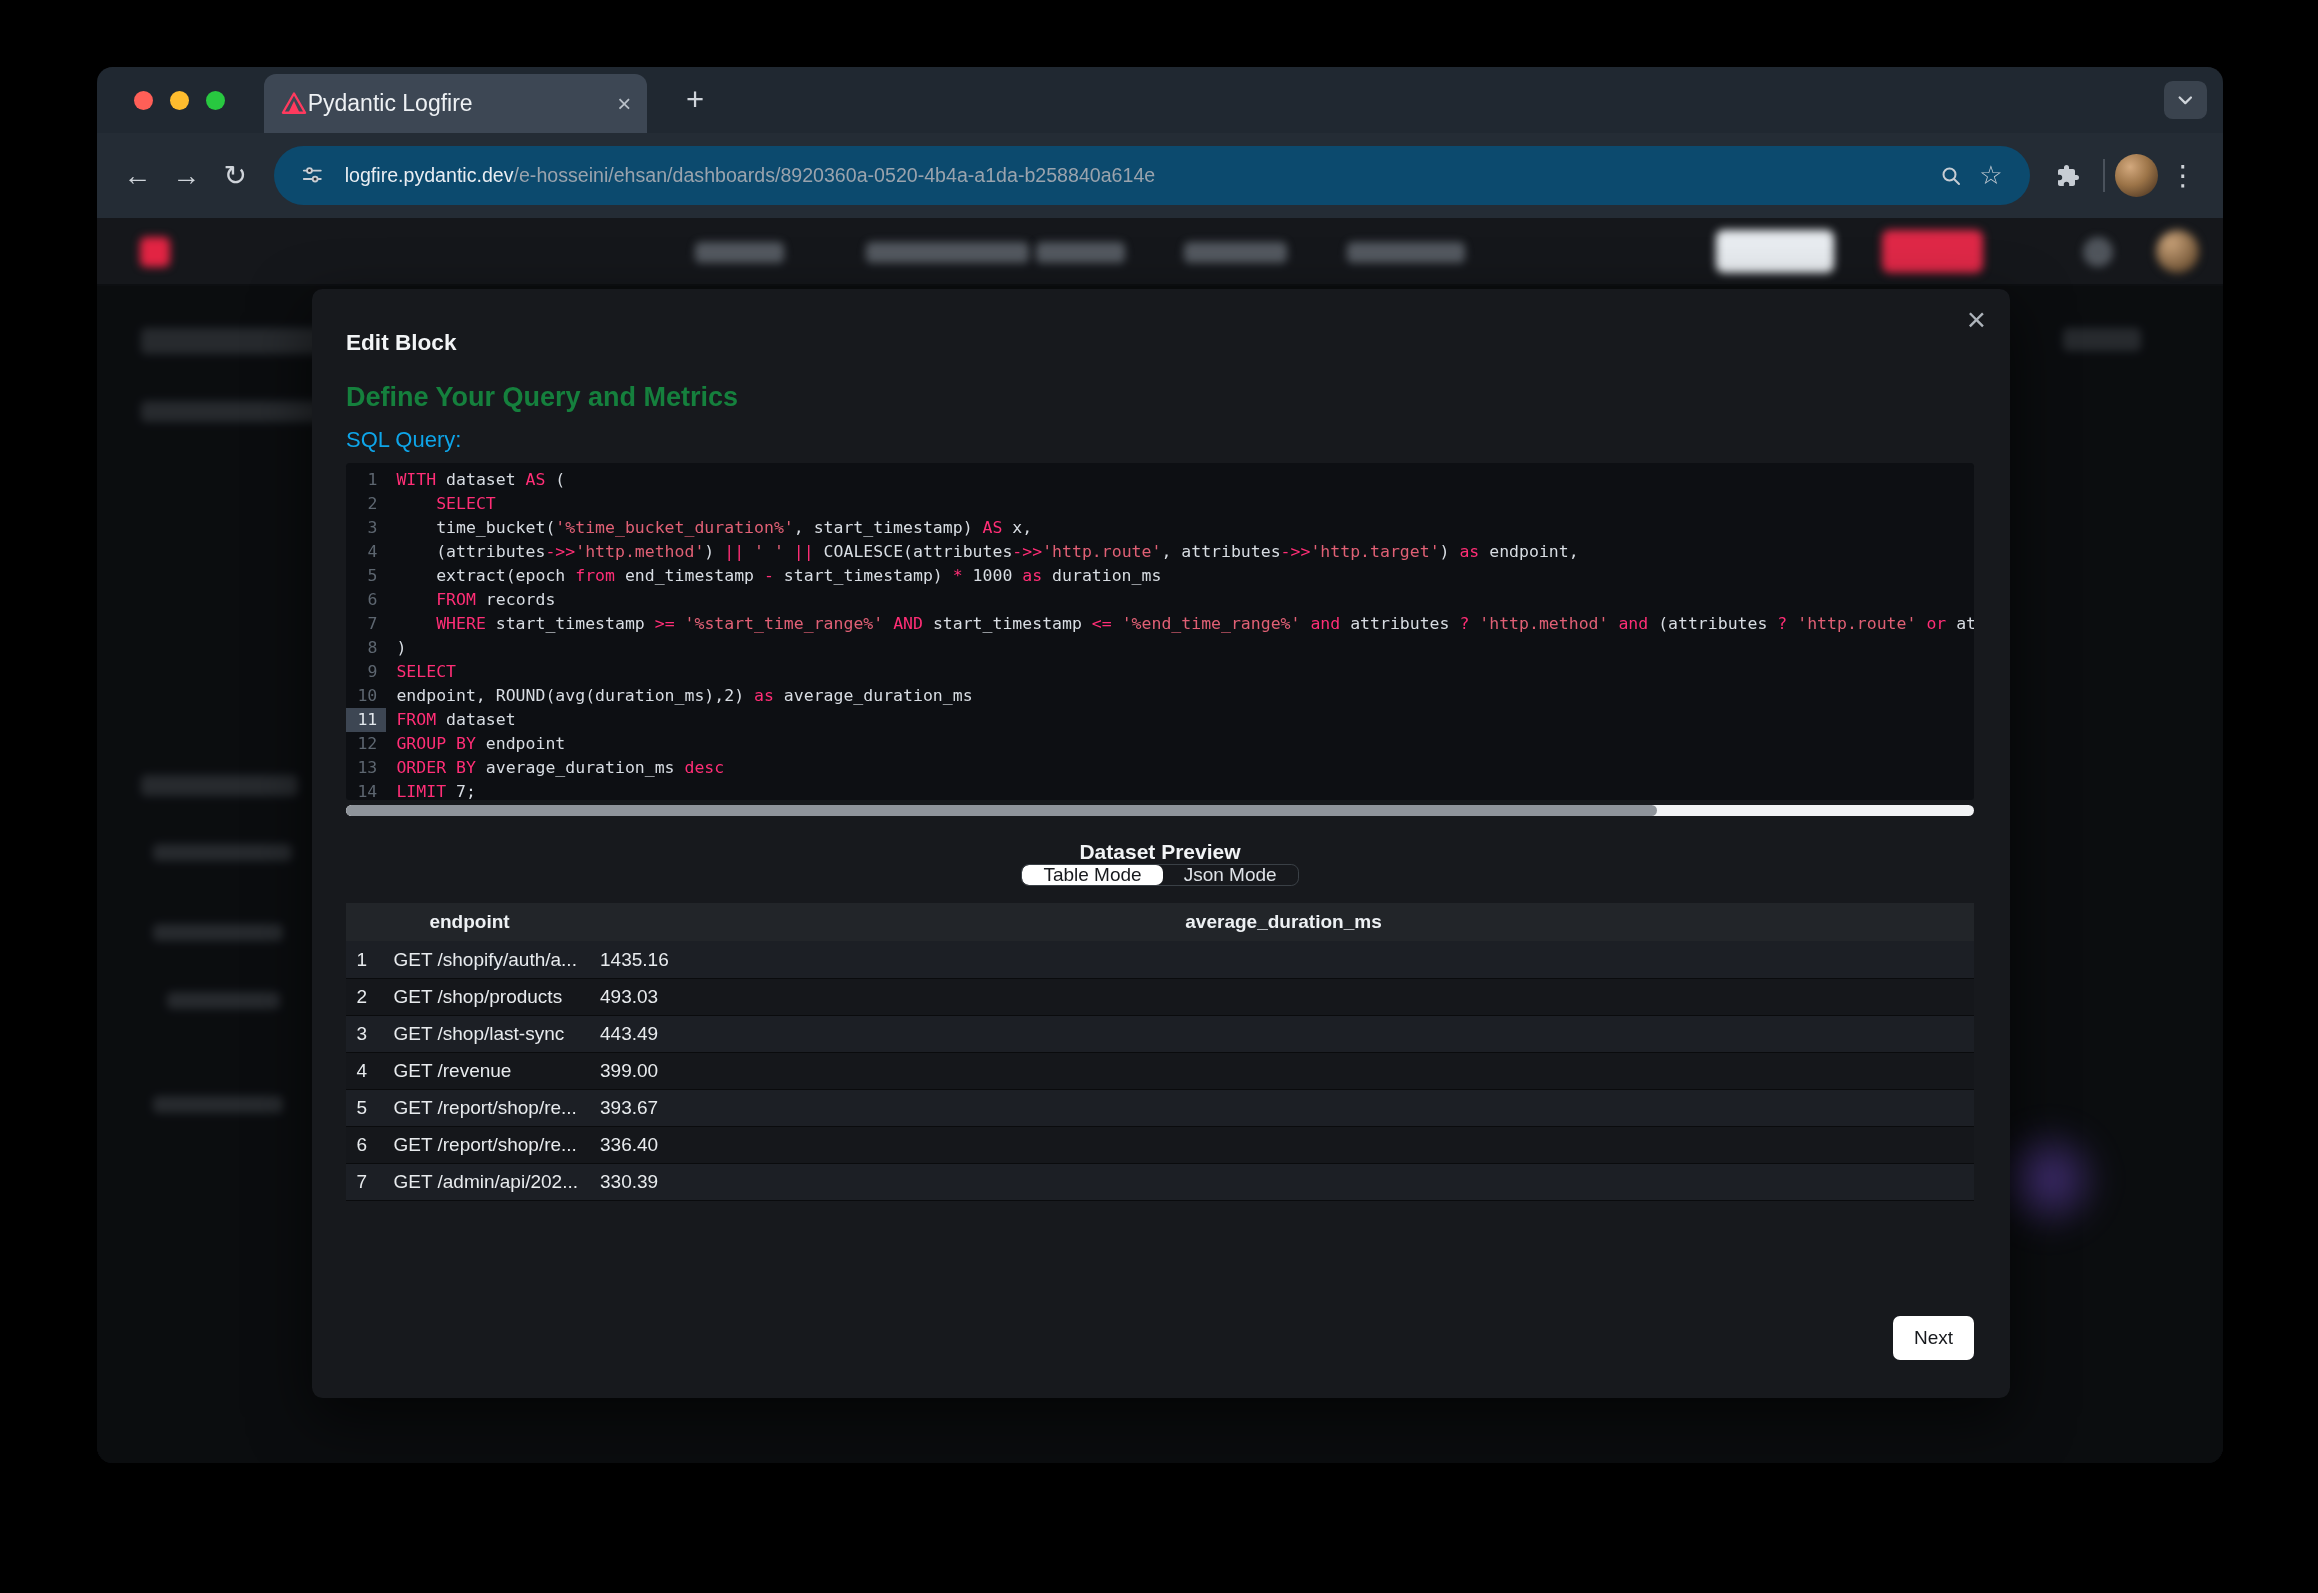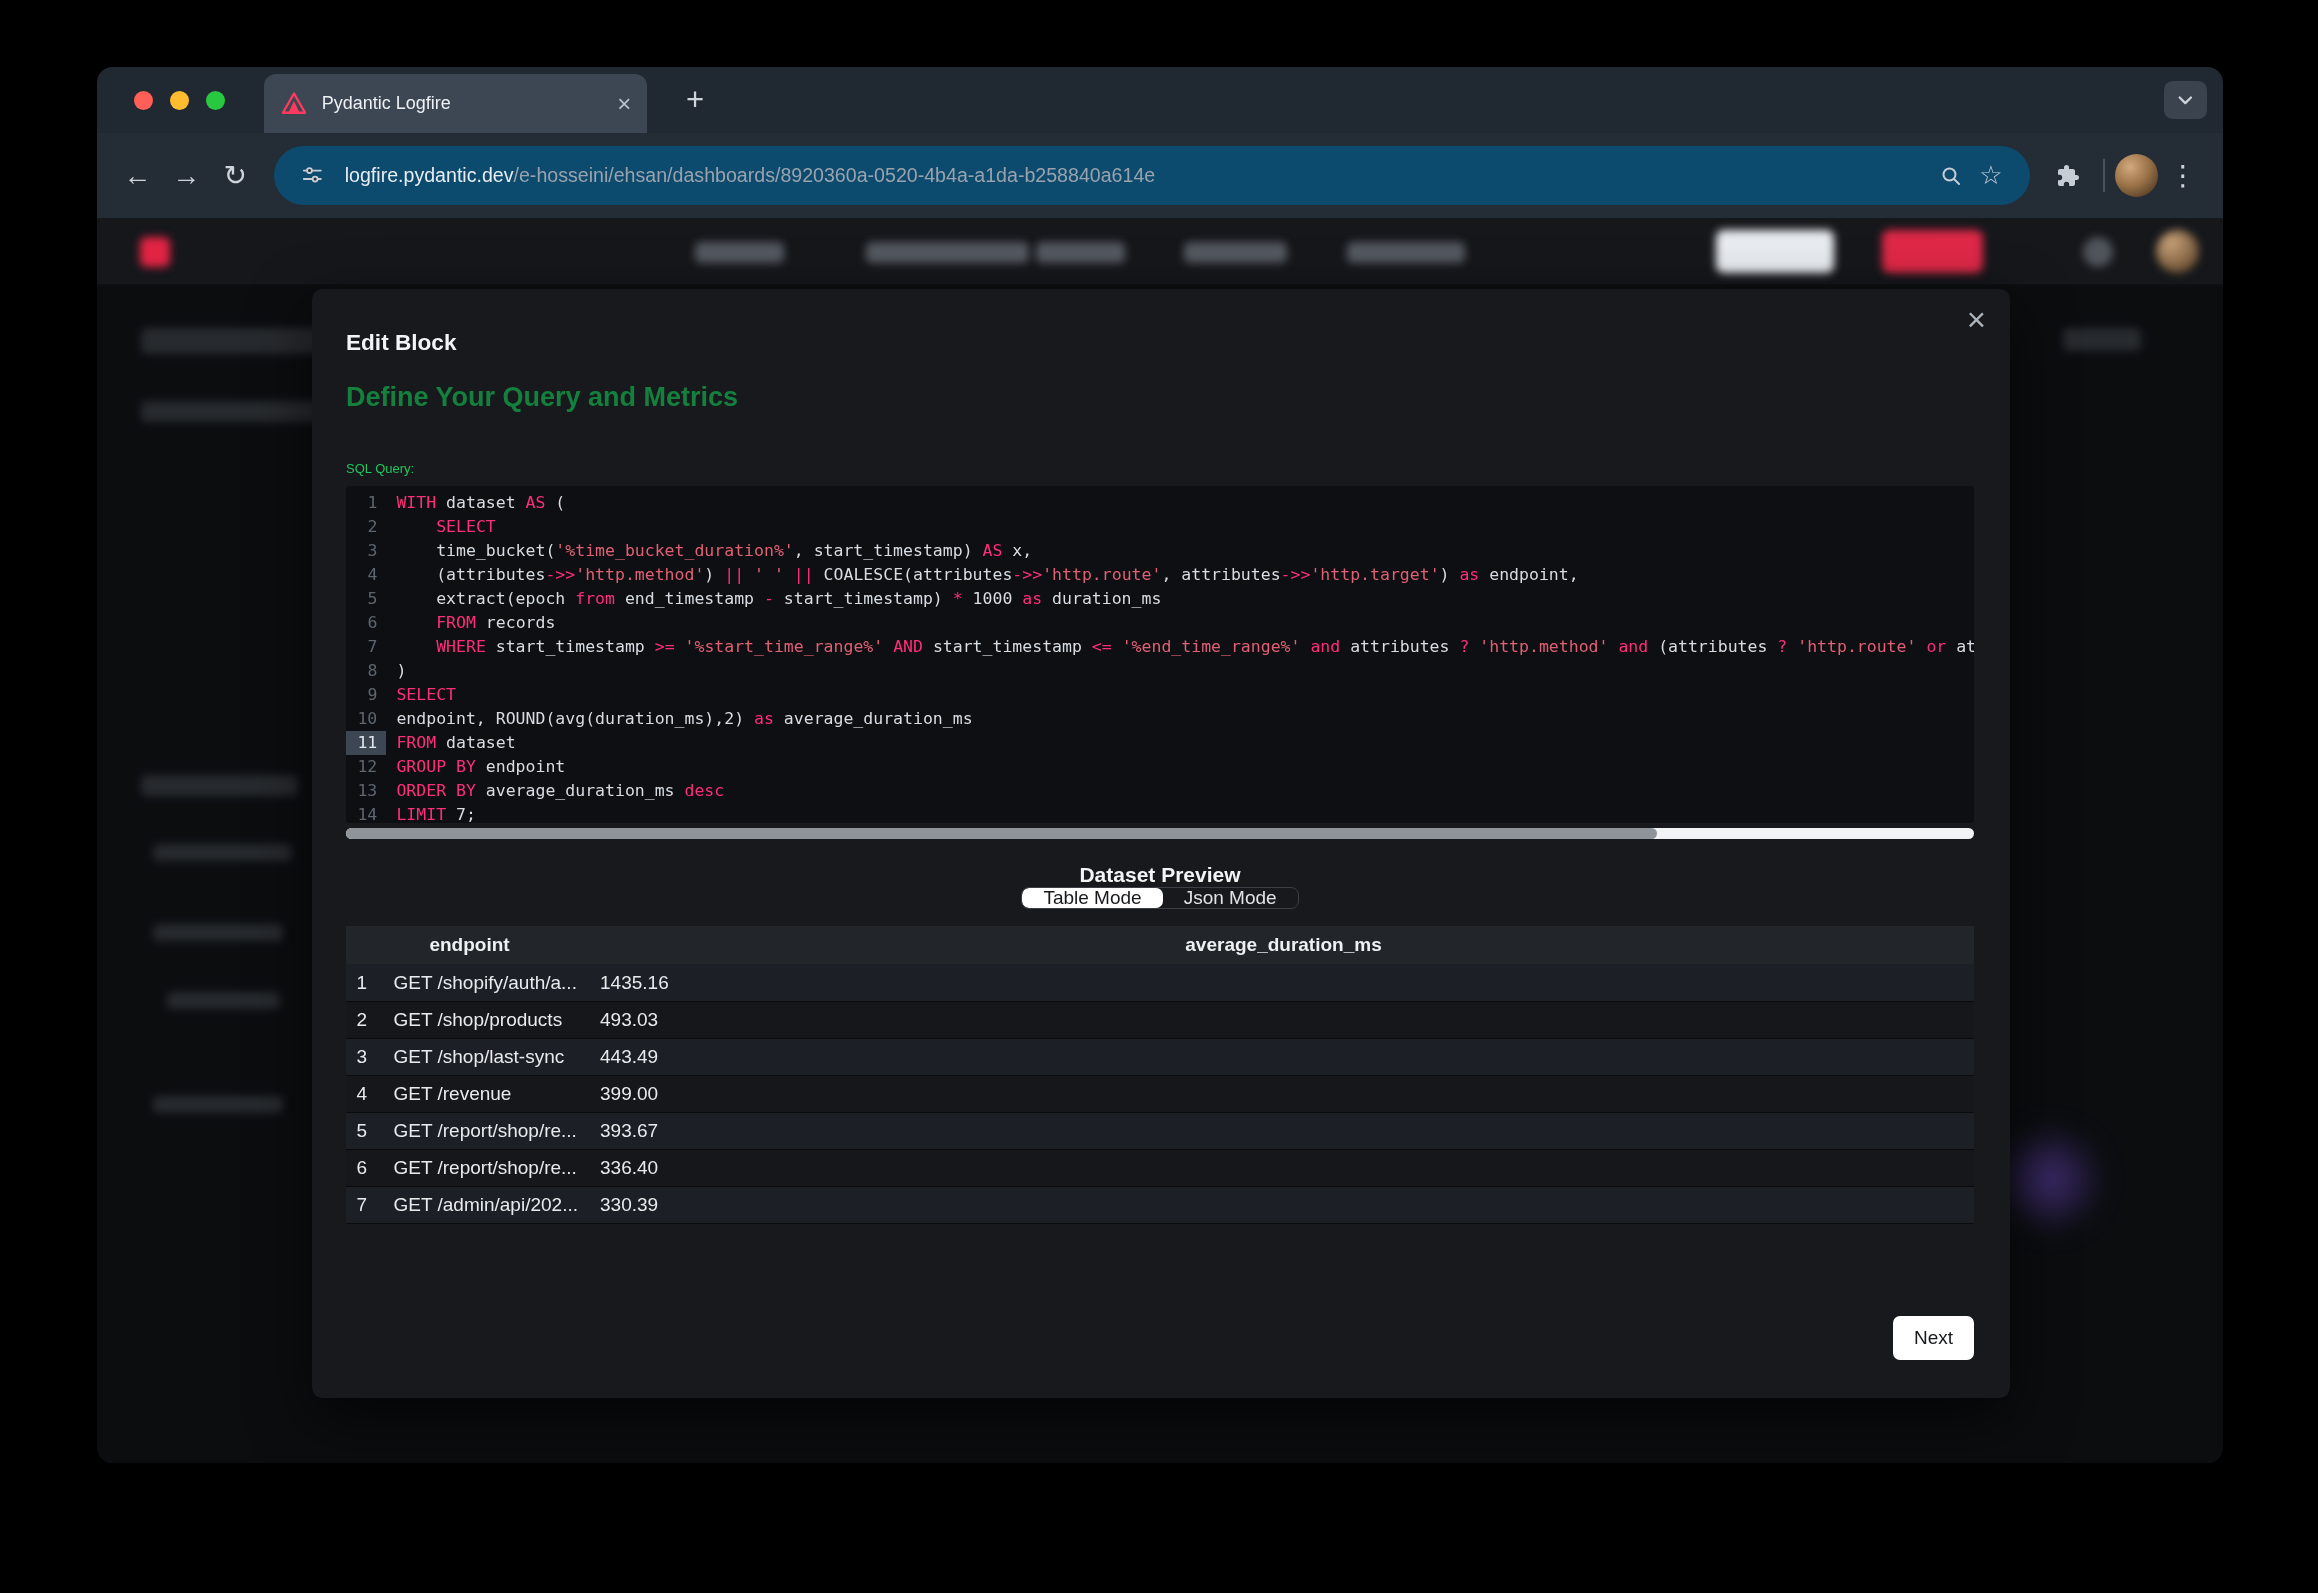--- a/index.html
+++ b/index.html
@@ -17,21 +17,21 @@
 
   
   .tabstrip{ position:relative; height:66px; background:#202831; }
   .traffic{ position:absolute; top:23.5px; width:19px; height:19px; border-radius:50%; }
   .t-red{ left:37px; background:#ff5f57; }
   .t-yellow{ left:73px; background:#febc2e; }
   .t-green{ left:109px; background:#28c840; }
   .tab{ position:absolute; left:167px; top:7px; width:383px; height:59px; background:#3d4754;
         border-radius:12px 12px 0 0; display:flex; align-items:center; padding:0 15.7px; }
   .tab-favicon{ width:28px; height:28px; flex:none; }
-  .tab-title{ flex:1; margin-left:14px; color:#eef1f4; font-size:18px; white-space:nowrap; overflow:hidden; }
+  .tab-title{ flex:1; color:#eef1f4; font-size:23px; white-space:nowrap; overflow:hidden; }
   .tab-close{ color:#b9c0c8; font-size:24px; line-height:1; cursor:default; }
   .newtab{ position:absolute; left:579px; top:14px; width:38px; height:38px; display:flex; align-items:center;
            justify-content:center; color:#cfd4da; font-size:31px; border-radius:50%; }
   .win-chevron{ position:absolute; left:2067px; top:14px; width:43px; height:38px; background:#3a434e;
                 border-radius:8.7px; display:flex; align-items:center; justify-content:center; }
 
   
   .toolbar{ height:85px; background:#242c35; display:flex; align-items:center; padding:0 15.7px; }
   .nav-icon{ width:49px; height:49px; flex:none; display:flex; align-items:center; justify-content:center;
              color:#cfd4da; font-size:28px; border-radius:50%; }
@@ -61,21 +61,21 @@
   .purple-glow{ position:absolute; left:1896px; top:905px; width:113px; height:113px; border-radius:50%;
                 background:radial-gradient(circle, #8b5cf6 0%, rgba(139,92,246,0) 70%); filter:blur(12px); }
   .overlay{ position:absolute; left:0; top:66px; right:0; bottom:0; background:rgba(8,9,11,.55); }
 
   
   .modal{ position:absolute; left:215px; top:222px; width:1698px; height:1109px; background:#17191d;
           border-radius:10.4px; box-shadow:0 21px 61px rgba(0,0,0,.65); padding:30px 36px 0 34px; }
   .modal-title{ color:#f2f4f6; font-size:22.6px; font-weight:bold;margin-top:11px; }
   .modal-close{ position:absolute; top:14px; right:24px; color:#aeb4bb; font-size:33px; line-height:1; font-weight:300; }
   .modal-heading{ margin-top:26px; color:#15803d; font-size:27px; font-weight:bold; }
-  .sql-label{ margin-top:48px; color:#22c55e; font-size:13px; }
+  .sql-label{ margin-top:14px; color:#0ea5e9; font-size:22px; }
 
   
   .editor{ margin-top:10.4px; height:337px; background:#0d0f13; border-radius:3.5px; display:flex;
            font-family:"DejaVu Sans Mono", monospace; font-size:16.5px; line-height:24px; padding-top:4.3px; overflow:hidden; }
   .gutter{ width:40px; flex:none; text-align:right; color:#5d6670; }
   .gutter .ln{ padding-right:8.7px; }
   .gutter .ln.active{ background:#3d4653; color:#e2e7ec; }
   .codepane{ flex:1; overflow:hidden; padding-left:10.4px; color:var(--code-default); }
   .code-line{ white-space:pre; overflow:hidden; }
   .tok-kw{ color:var(--keyword); }

